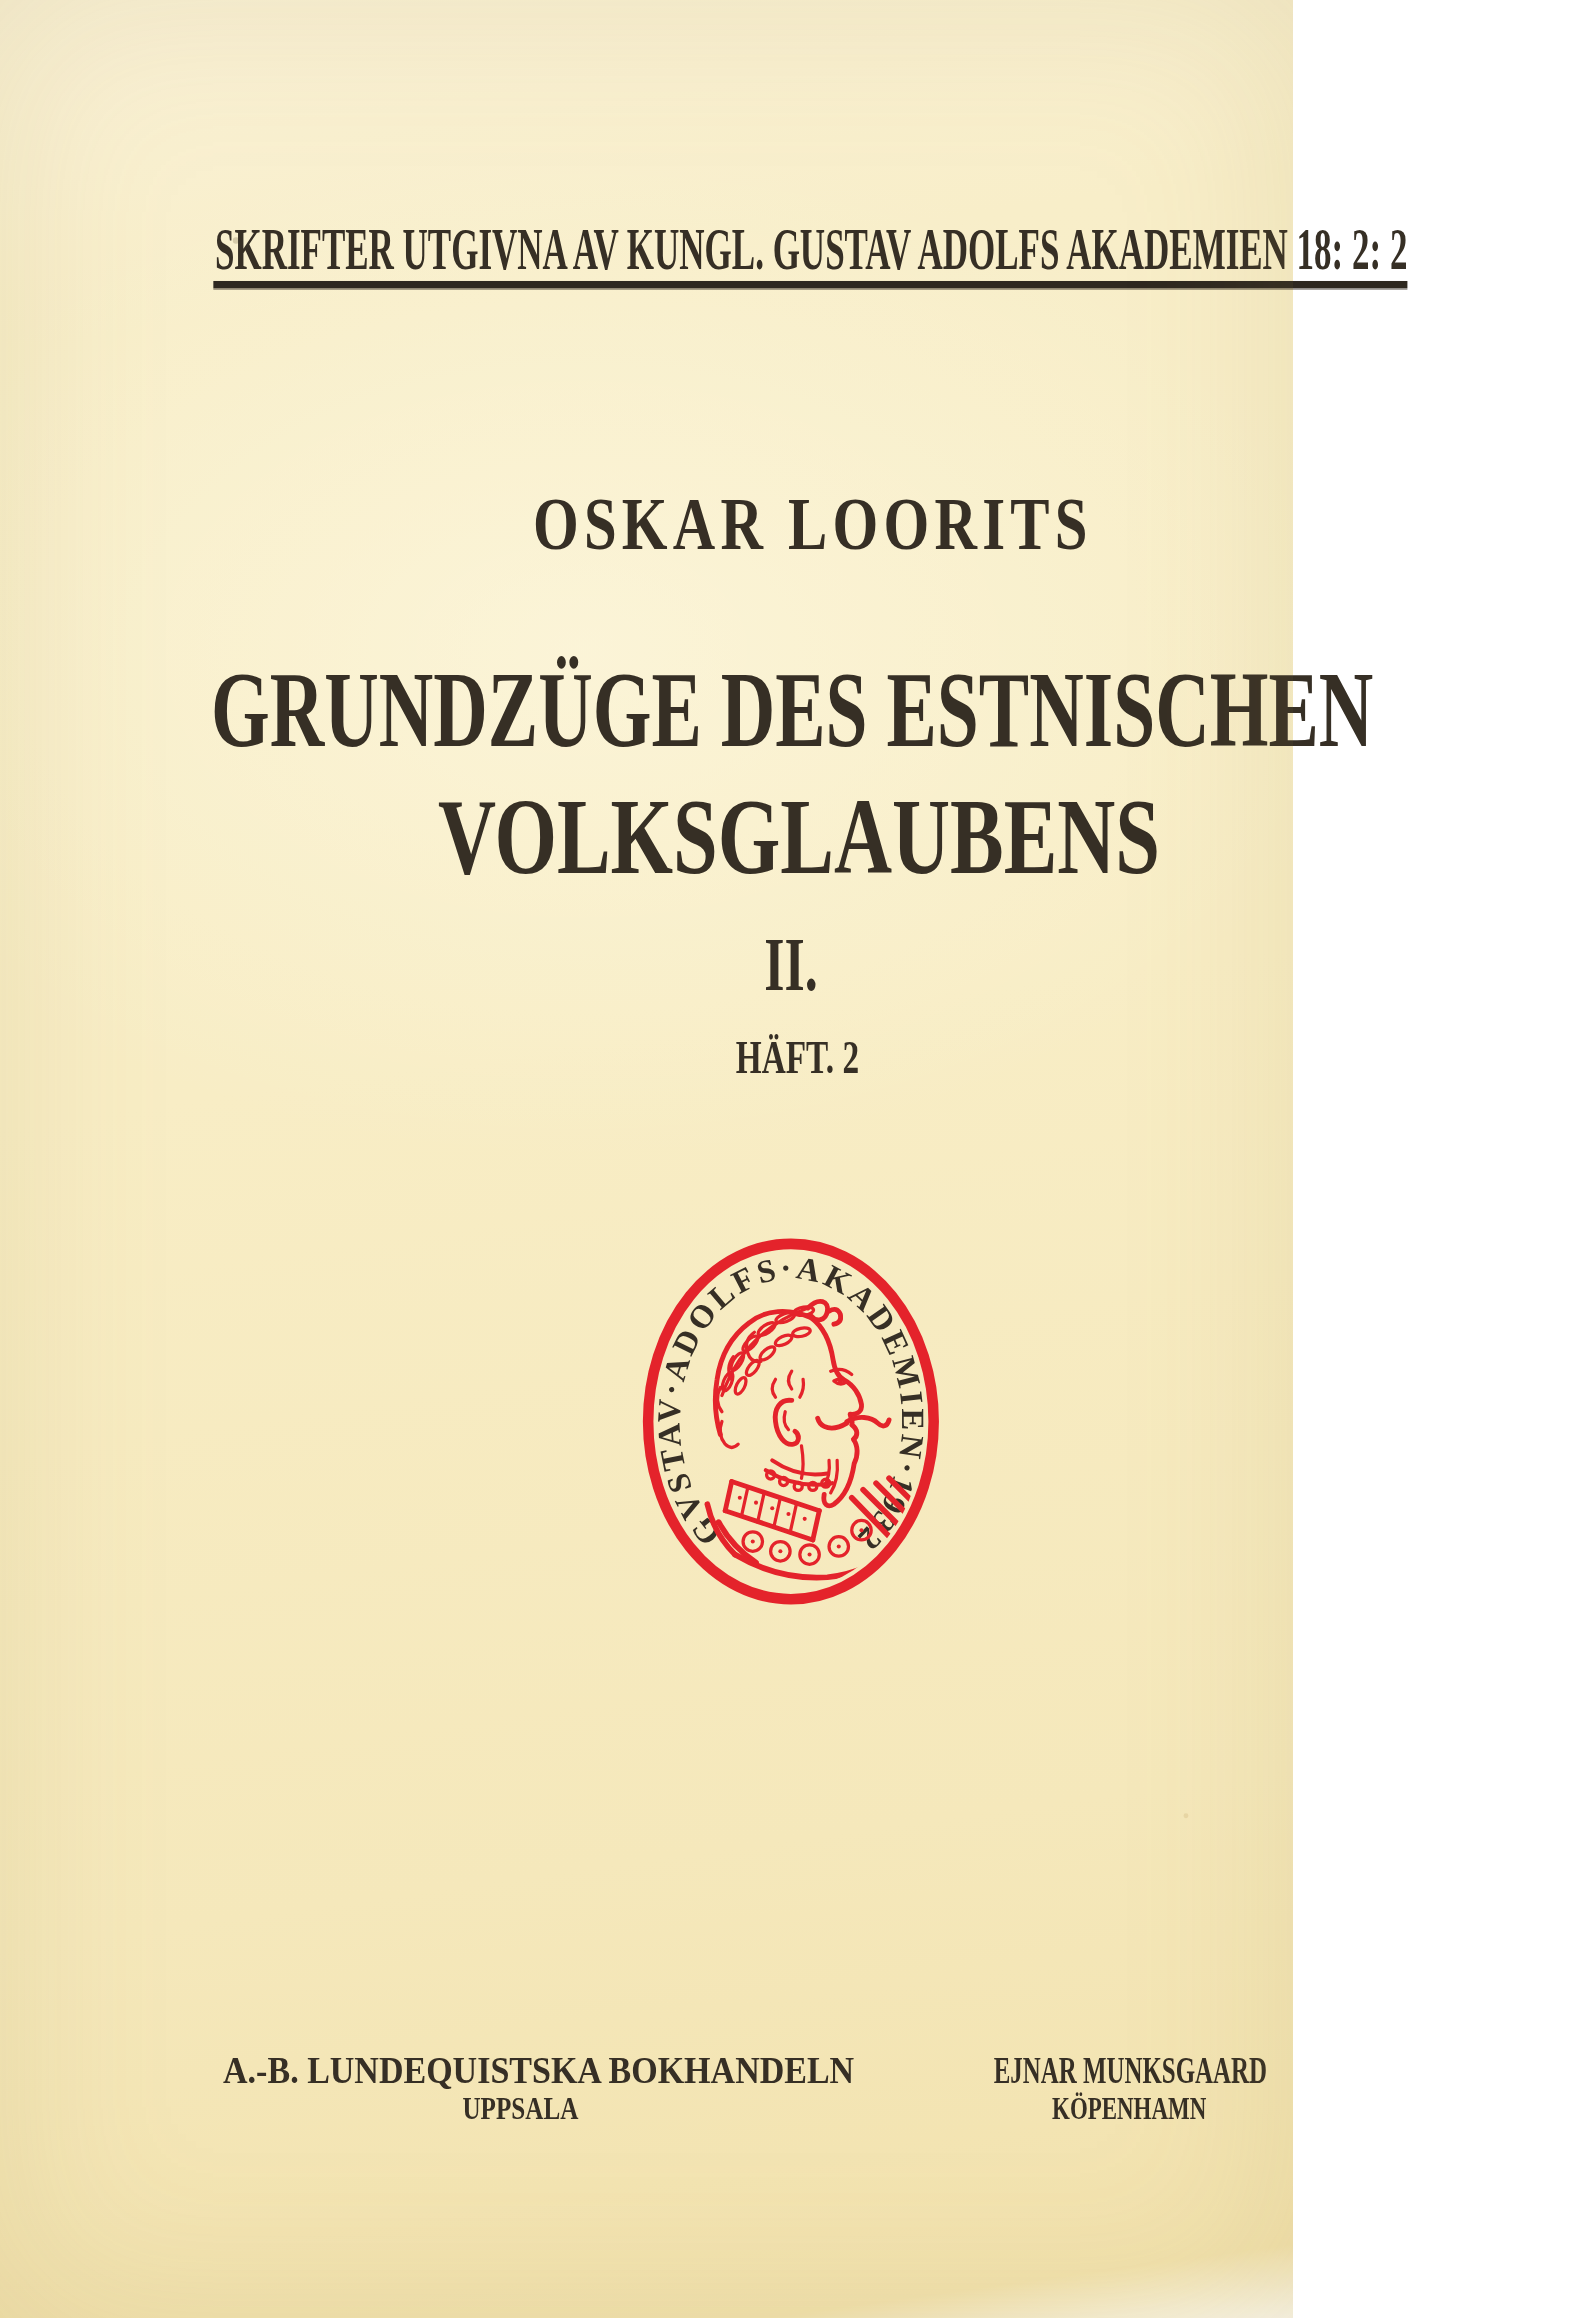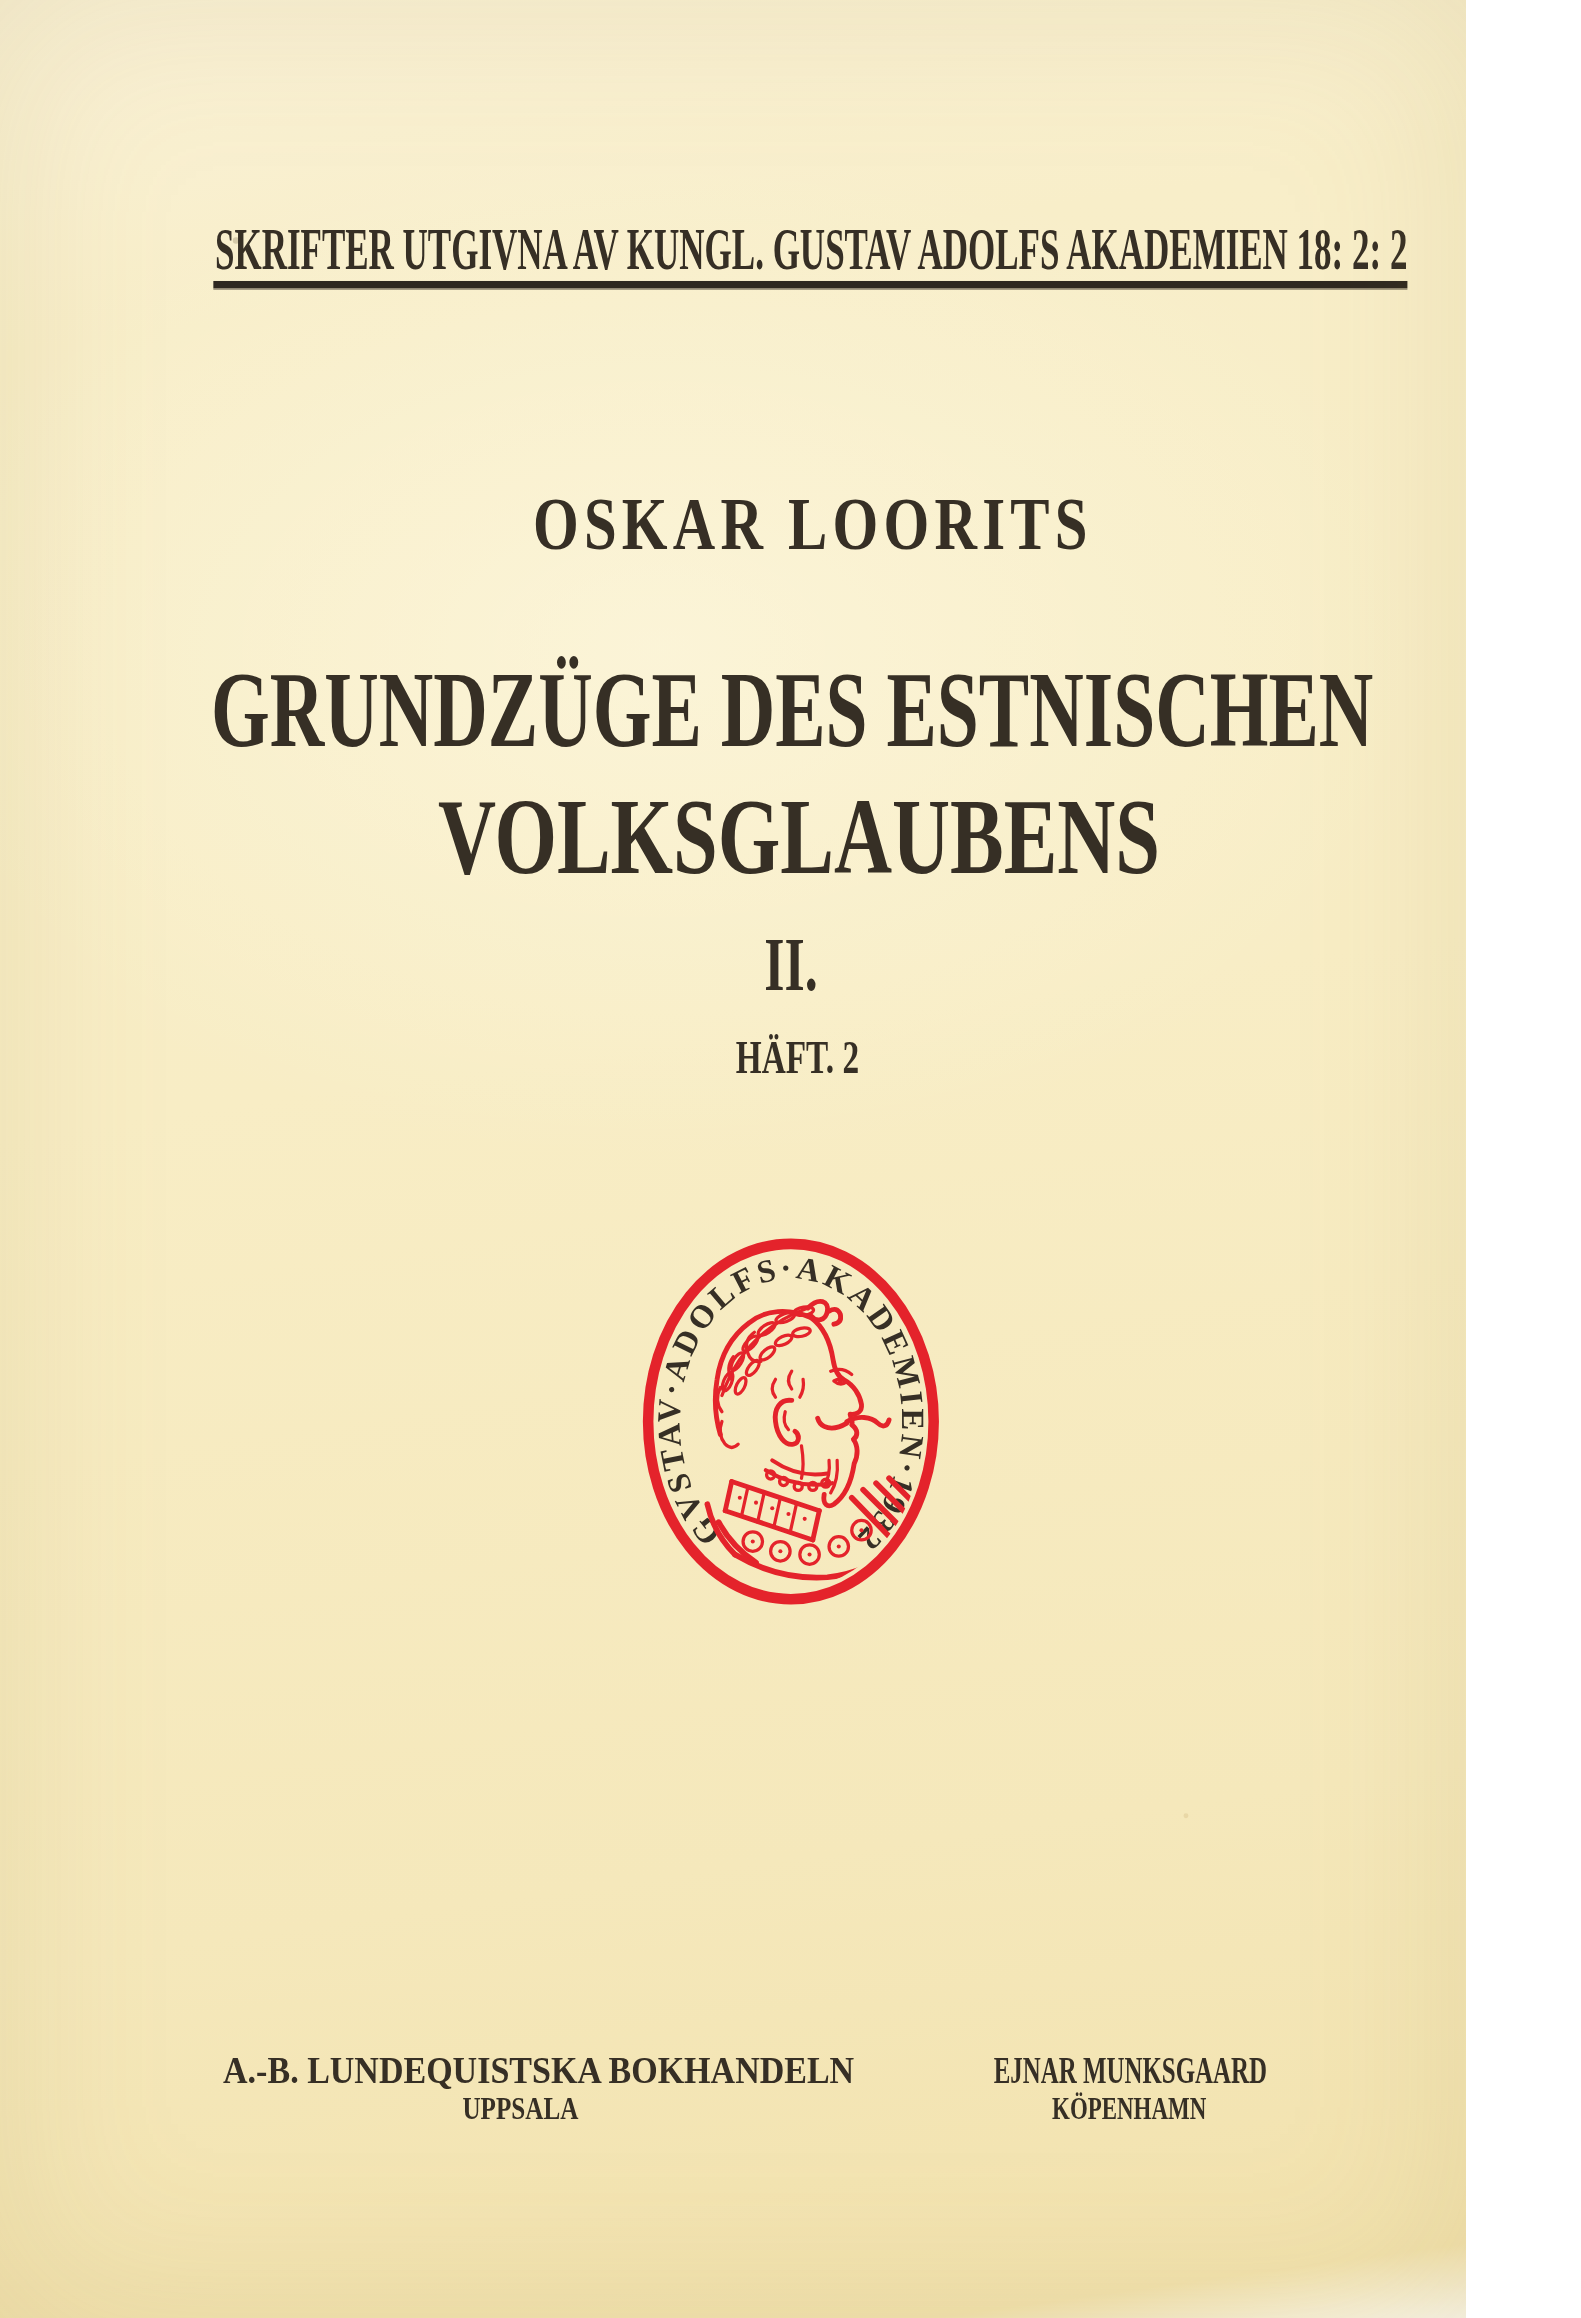--- a/index.html
+++ b/index.html
@@ -3,21 +3,21 @@
 <meta charset="utf-8">
 <style>
   html, body { margin: 0; padding: 0; }
   body {
     width: 1581px; height: 2319px;
     font-family: "Liberation Serif", serif;
     overflow: hidden;
   }
   .page {
     position: relative;
-    width: 1466px; height: 2319px;
+    width: 1293px; height: 2319px;
     background:
       radial-gradient(ellipse 1136px 730px at 45% 28%, rgba(255,252,235,0.45), rgba(255,252,235,0) 70%),
       linear-gradient(172deg, #faf2d8 0%, #f8eec9 14%, #f8edc5 45%, #f5e8bb 78%, #f2e2ae 97%, #fcf9ee 100%);
   }
   .page::after {
     content: "";
     position: absolute; inset: 0;
     box-shadow: inset 0 0 178px rgba(170,140,70,0.16);
     pointer-events: none;
   }

